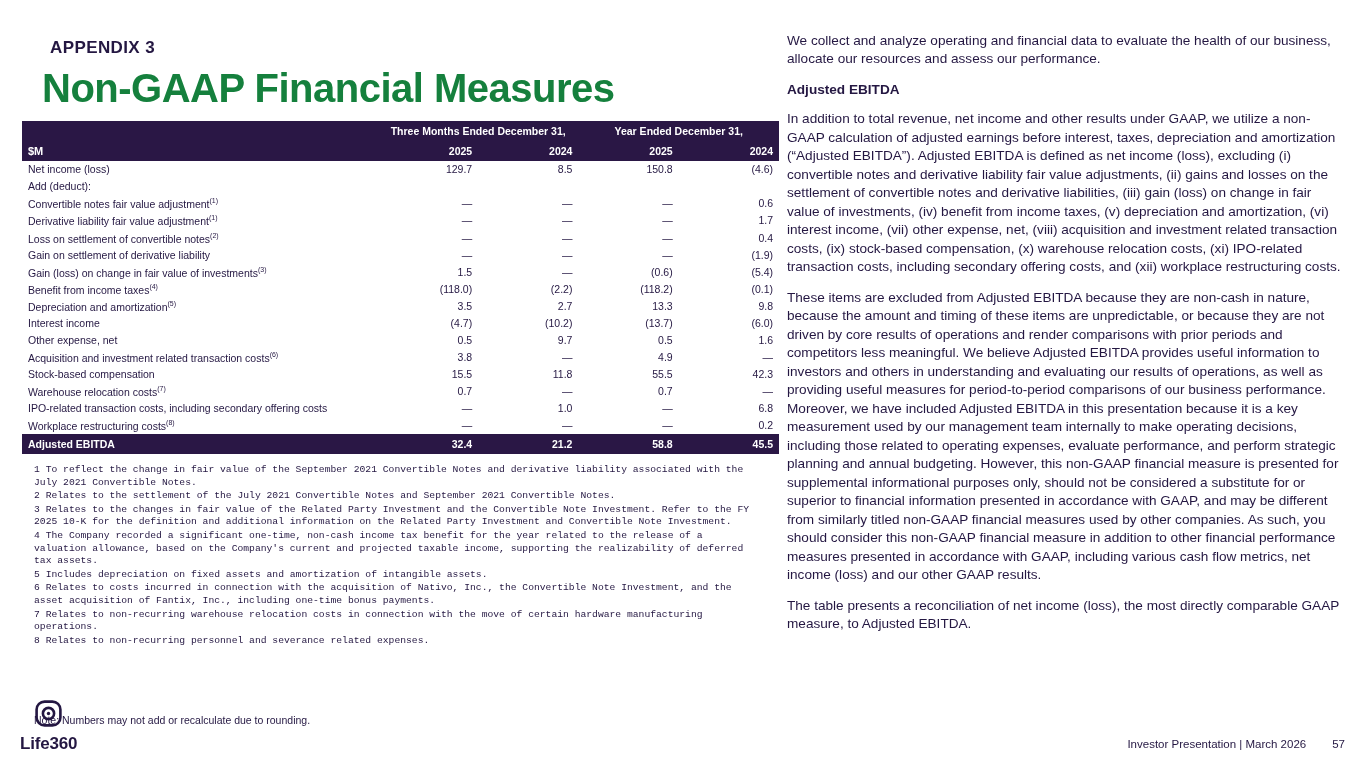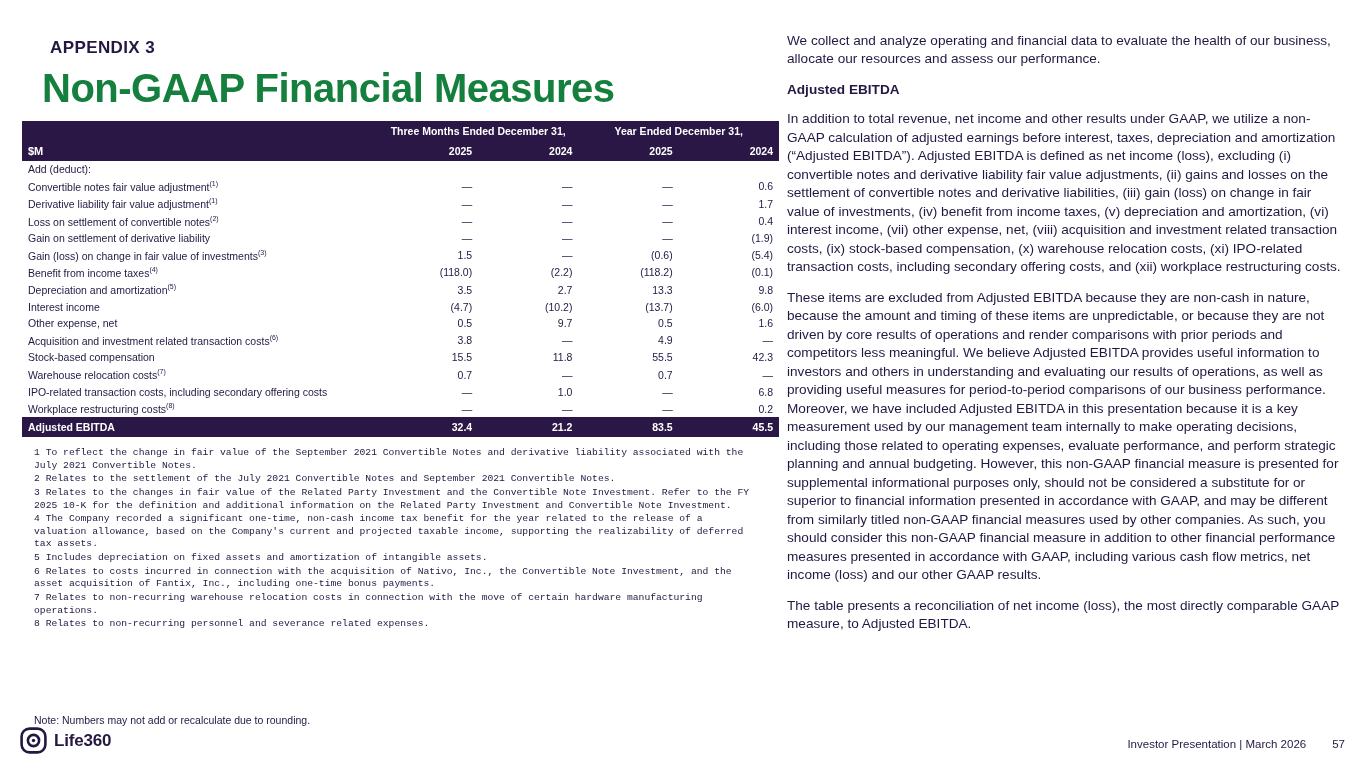--- a/index.html
+++ b/index.html
@@ -24,21 +24,21 @@
   sup { font-size:7px; }
   tfoot td { background:#2a1745; color:#ffffff; font-weight:bold; padding:4px 6px; }
   .footnotes { margin:10px 0 0 12px; width:726px; font-size:9.7px; line-height:1.3; }
   .footnote { margin-bottom:1px;font-family:Liberation Mono, monospace; }
   .note { position:absolute; left:34px; top:714px; font-size:10.5px; }
   
   .right { position:absolute; left:787px; top:32px; width:560px; font-size:13.6px; line-height:1.36; color:#241742; }
   .right p { margin-bottom:12px; }
   .right h3 { font-size:13.6px; font-weight:bold; margin-bottom:11px; }
   
-  .footer-left { position:absolute; left:20px; bottom:14px; display:flex; align-items:center; gap:7px; }
+  .footer-left { position:absolute; left:20px; bottom:14px; display:flex; align-items:center; gap:7px;flex-direction:column; }
   .brand-text { font-size:17px; font-weight:800; color:#241742; letter-spacing:-0.2px; }
   .footer-right { position:absolute; right:20px; bottom:18px; display:flex; align-items:center; gap:26px; font-size:11.5px; }
   .page-num { font-weight:normal; }
 </style>
 </head>
 <body>
 
 <div class="slide">
 
   <div class="left">
@@ -55,20 +55,27 @@
         <tr>
           <th class="unit">$M</th>
           <th class="year">2025</th>
           <th class="year">2024</th>
           <th class="year">2025</th>
           <th class="year">2024</th>
         </tr>
       </thead>
       <tbody id="table-body">
           <tr>
+            <td>Net income (loss)</td>
+            <td class="num">129.7</td>
+            <td class="num">8.5</td>
+            <td class="num">150.8</td>
+            <td class="num">(4.6)</td>
+          </tr>
+          <tr>
             <td>Add (deduct):</td>
             <td class="num"></td>
             <td class="num"></td>
             <td class="num"></td>
             <td class="num"></td>
           </tr>
           <tr>
             <td>Convertible notes fair value adjustment<sup>(1)</sup></td>
             <td class="num">—</td>
             <td class="num">—</td>
@@ -165,21 +172,21 @@
             <td class="num">—</td>
             <td class="num">—</td>
             <td class="num">0.2</td>
           </tr>
         </tbody>
       <tfoot>
         <tr>
           <td>Adjusted EBITDA</td>
           <td class="num">32.4</td>
           <td class="num">21.2</td>
-          <td class="num">83.5</td>
+          <td class="num">58.8</td>
           <td class="num">45.5</td>
         </tr>
       </tfoot>
     </table>
 
     <div class="footnotes" id="footnotes">
         <div class="footnote">1 To reflect the change in fair value of the September 2021 Convertible Notes and derivative liability associated with the July 2021 Convertible Notes.</div>
         <div class="footnote">2 Relates to the settlement of the July 2021 Convertible Notes and September 2021 Convertible Notes.</div>
         <div class="footnote">3 Relates to the changes in fair value of the Related Party Investment and the Convertible Note Investment. Refer to the FY 2025 10-K for the definition and additional information on the Related Party Investment and Convertible Note Investment.</div>
         <div class="footnote">4 The Company recorded a significant one-time, non-cash income tax benefit for the year related to the release of a valuation allowance, based on the Company's current and projected taxable income, supporting the realizability of deferred tax assets.</div>

